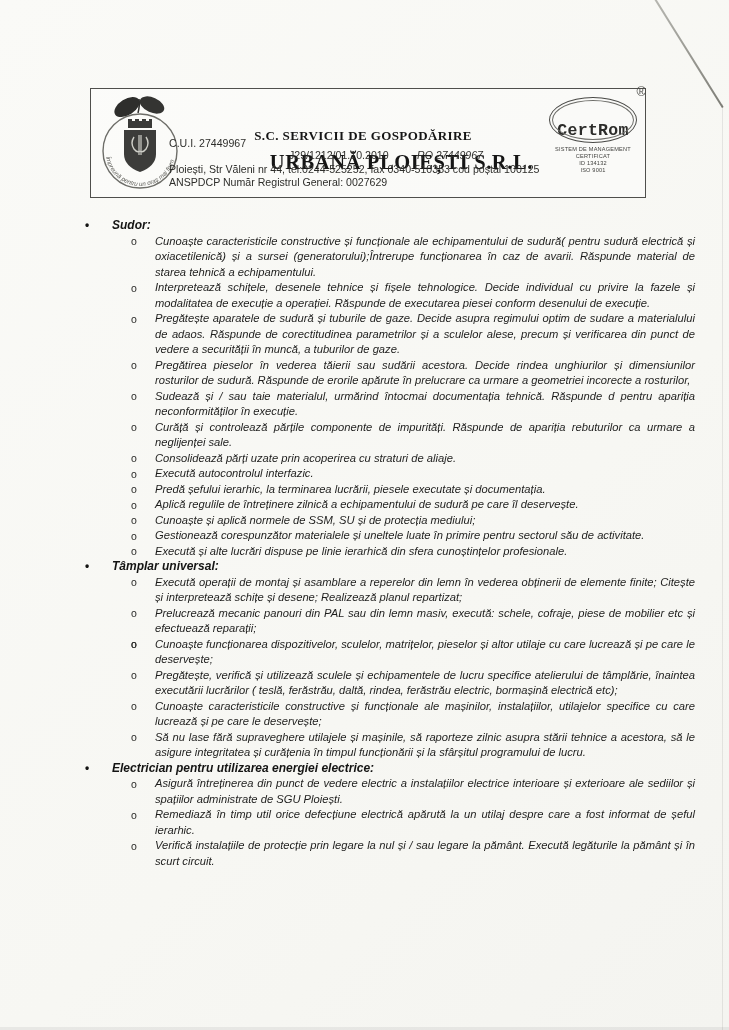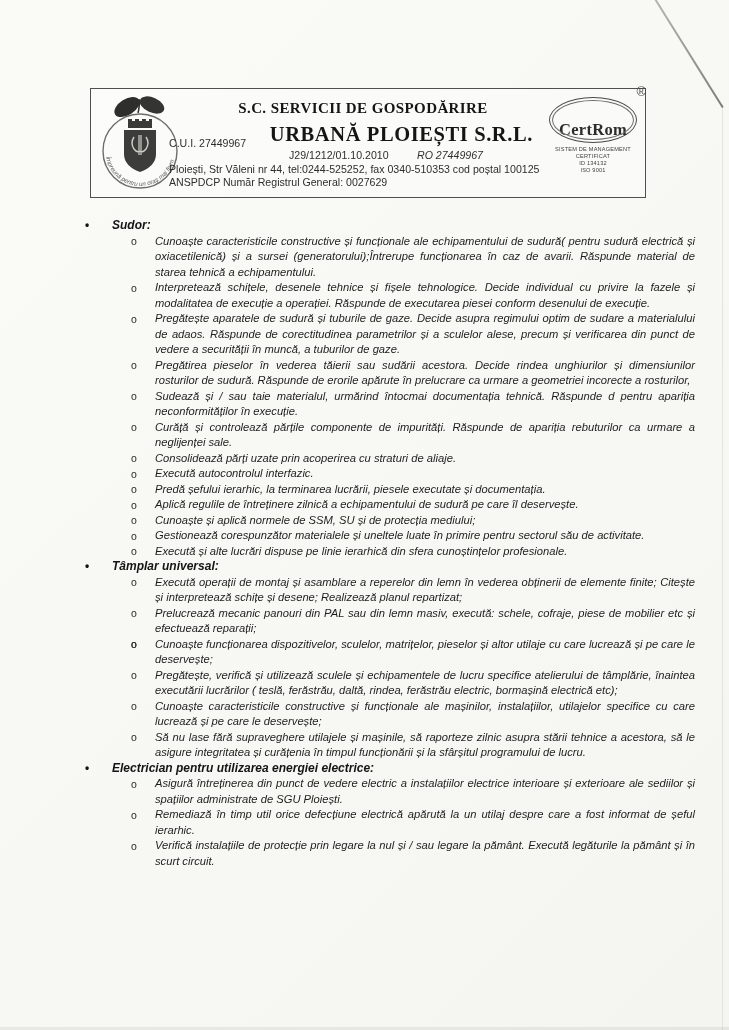--- a/index.html
+++ b/index.html
@@ -14,27 +14,27 @@
     background:linear-gradient(#b8b8b2,#7d7d76);transform:rotate(-32deg);transform-origin:top left;}
   .edge-line{position:absolute;right:6px;top:104px;bottom:0;width:1px;background:rgba(60,60,55,0.10);}
   .bottom-edge{position:absolute;left:0;right:0;bottom:0;height:3px;background:rgba(70,70,60,0.08);}
 
   
   .letterhead{position:absolute;left:90px;top:88px;width:554px;height:108px;
     border:1.5px solid #4f4f4c;background:rgba(255,255,255,0.35);}
   .logo{position:absolute;left:3px;top:2px;}
   .title-block{position:absolute;left:102px;top:6px;width:340px;text-align:center;
     font-family:"Liberation Serif",serif;font-weight:bold;color:#151515;}
-  .title-line1{font-size:15px;letter-spacing:0.4px;line-height:26px;}
+  .title-line1{font-size:13px;letter-spacing:0.4px;line-height:26px;margin-top:28px;}
   .title-line2{font-size:20.5px;letter-spacing:0.6px;line-height:26px;text-align:right;}
   .cert-badge{position:absolute;left:452px;top:8px;width:100px;text-align:center;}
   .cert-oval{position:relative;margin:0 auto;width:86px;height:44px;border:1.6px solid #4a4a47;
     border-radius:50%;display:flex;align-items:center;justify-content:center;}
   .cert-oval::before{content:"";position:absolute;inset:2px;border:1px solid #6e6e6a;border-radius:50%;}
-  .cert-brand{font-family:Liberation Serif, serif;font-weight:bold;font-size:16.5px;color:#2c2c2a;letter-spacing:0.3px;margin-top:20px;}
+  .cert-brand{font-family:Liberation Mono, monospace;font-weight:bold;font-size:16.5px;color:#2c2c2a;letter-spacing:0.3px;margin-top:20px;}
   .cert-r{position:absolute;right:-10px;top:-14px;font-size:13px;color:#4a4a47;}
   .cert-sub{margin-top:3px;font-size:5.6px;line-height:7px;color:#3f3f3c;letter-spacing:0.2px;}
   .reg-line{position:absolute;font-size:10.6px;color:#2e2e2b;white-space:nowrap;}
   .reg-cui{left:78px;top:48px;}
   .reg-j{left:198px;top:60px;}
   .reg-ro{left:326px;top:60px;font-style:italic;}
   .reg-addr{left:78px;top:74px;}
   .reg-anspdcp{left:78px;top:87px;}
 
   

